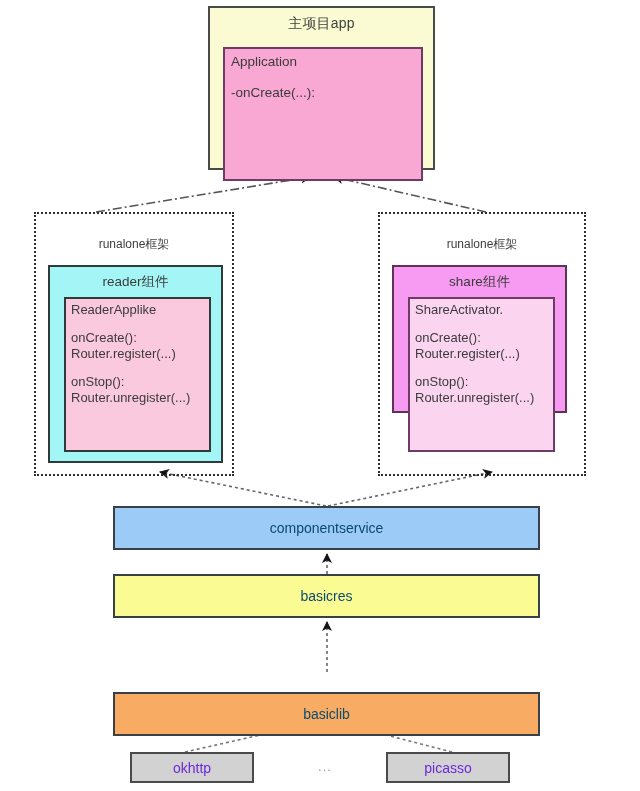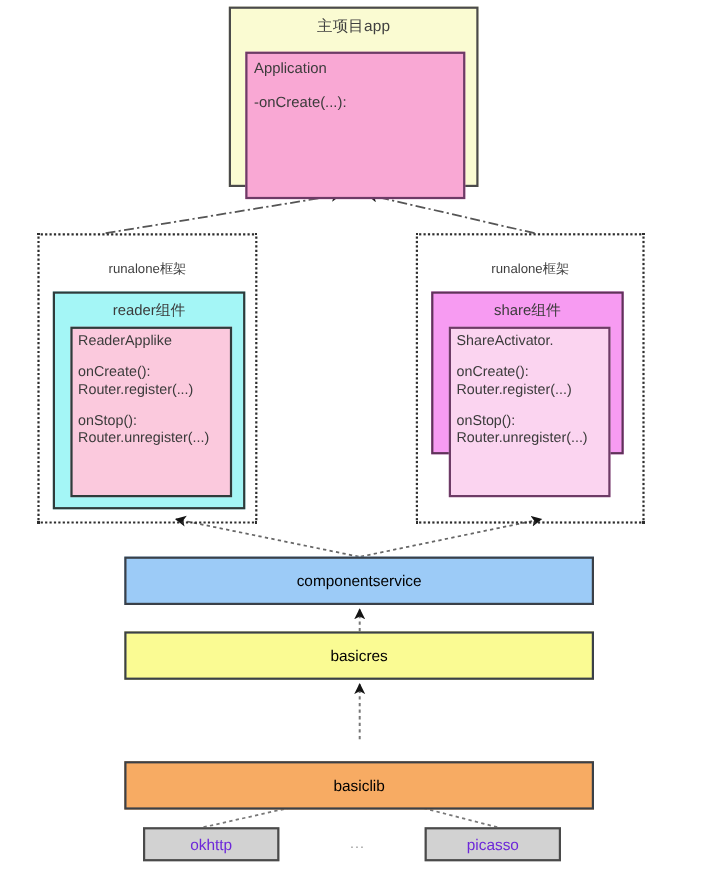--- a/index.html
+++ b/index.html
@@ -144,21 +144,21 @@
     position: absolute;
     left: 113px;
     width: 427px;
     height: 44px;
     border: 2px solid #3a4048;
     box-sizing: border-box;
     display: flex;
     align-items: center;
     justify-content: center;
     font-size: 14px;
-    color: #000000;
+    color: #0c4a6e;
   }
   .bar-service { top: 506px; background: #9ccbf7; }
   .bar-res     { top: 574px; background: #fafb93; }
   .bar-lib     { top: 692px; background: #f7ab63; }
 
   
   .leaf {
     position: absolute;
     top: 752px;
     width: 124px;

